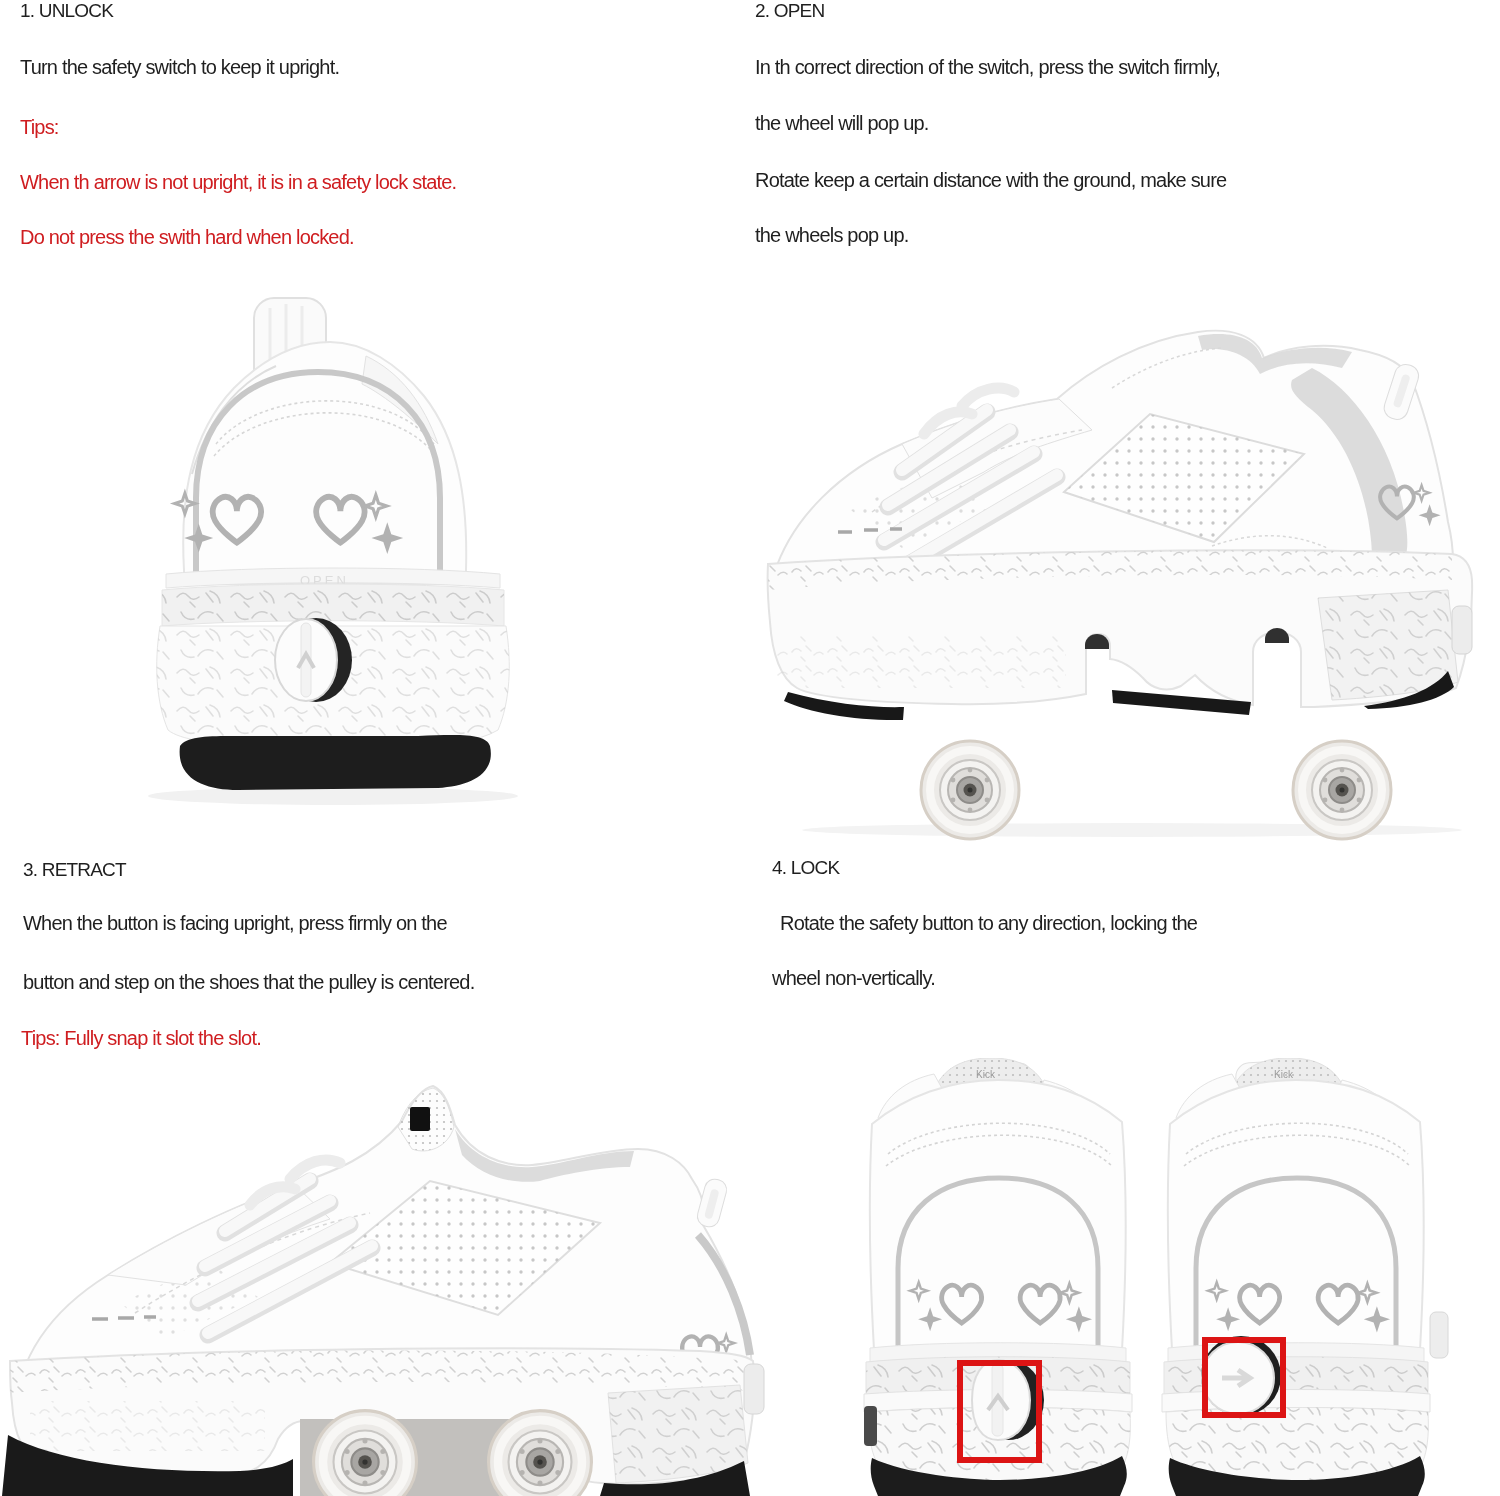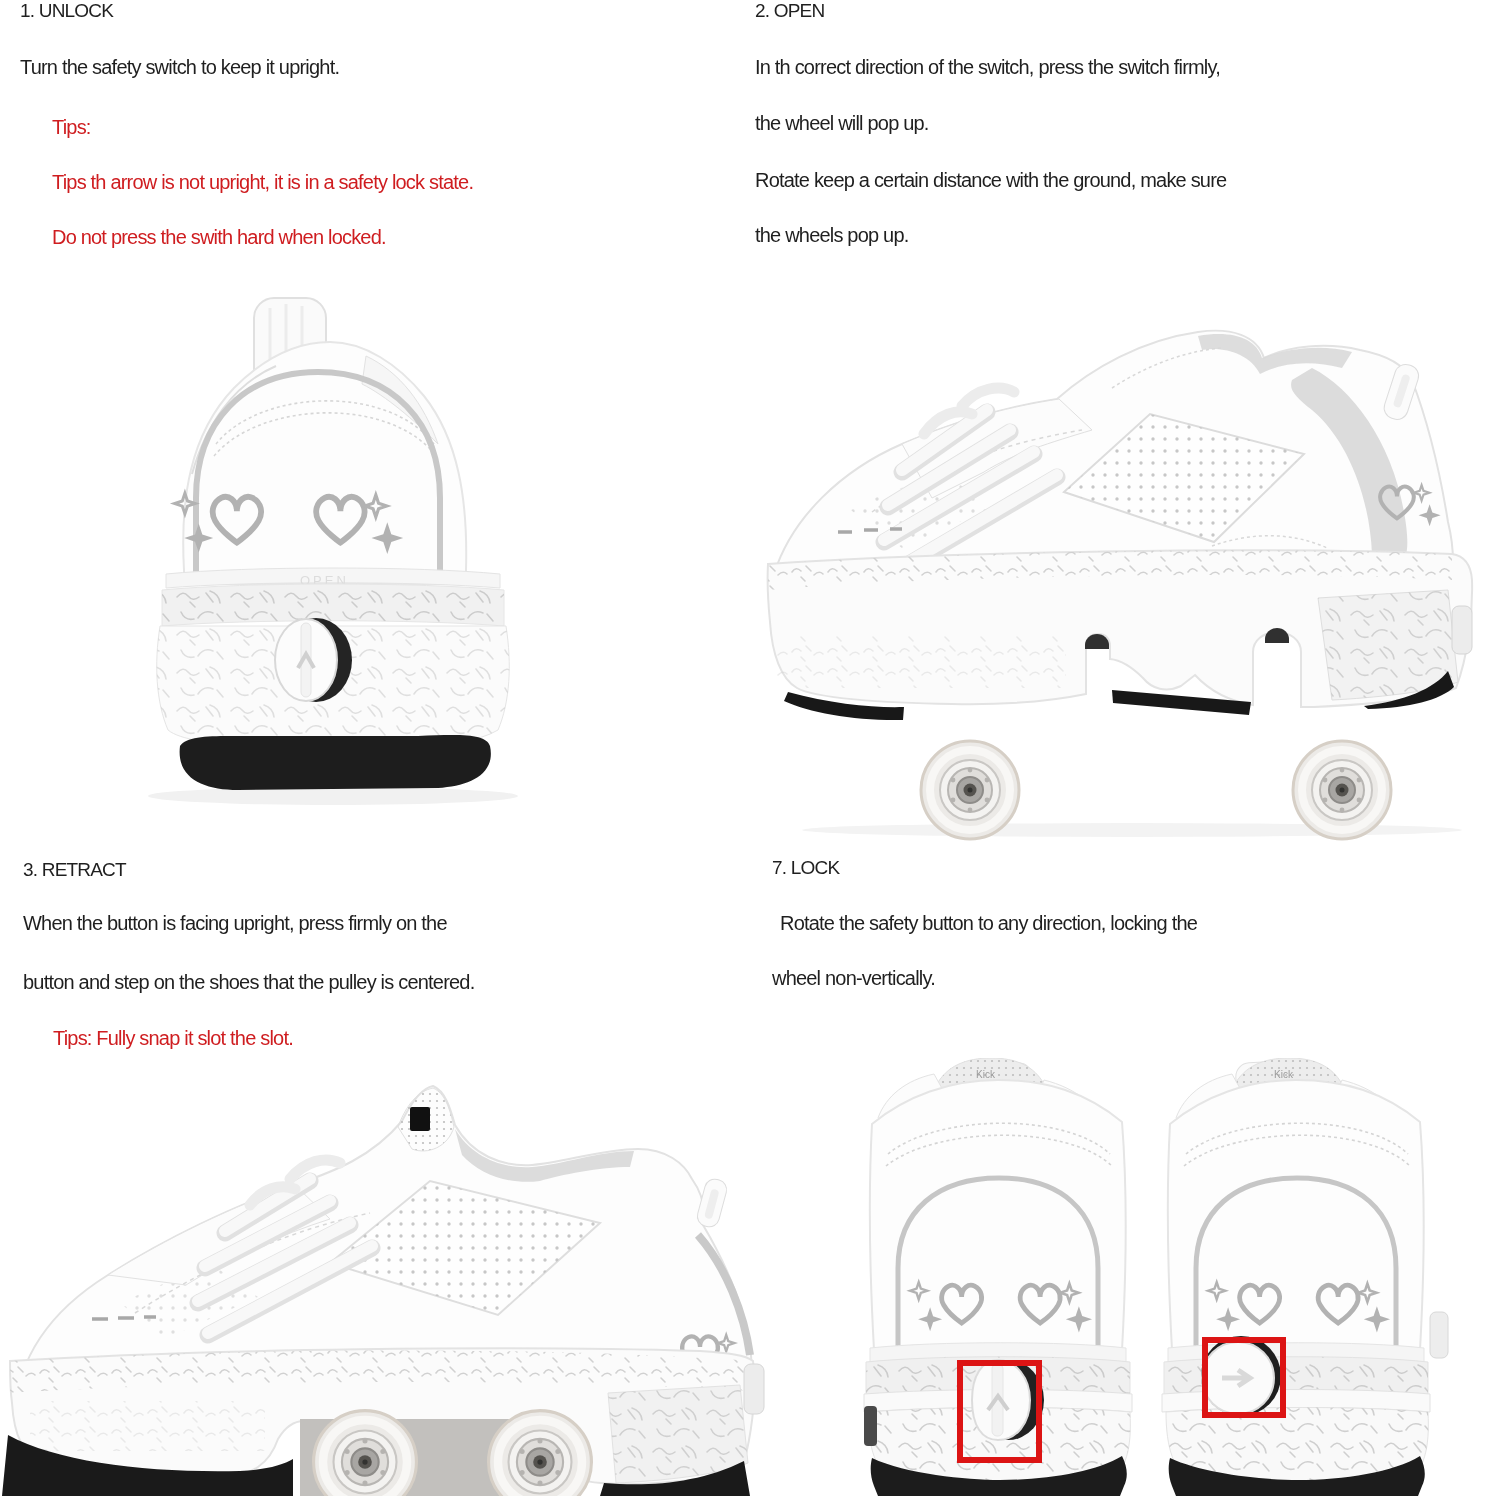--- a/index.html
+++ b/index.html
@@ -8,21 +8,21 @@
   html,body{margin:0;padding:0;}
   body{
     width:1500px;height:1496px;position:relative;overflow:hidden;
     background:var(--page-bg);
     font-family:"Liberation Sans","DejaVu Sans",sans-serif;
   }
   .line{
     position:absolute;font-size:20px;letter-spacing:-0.8px;line-height:1.15;
     color:var(--text-black);white-space:nowrap;
   }
-  .line.red{color:var(--text-red);margin-left:32px;}
+  .line.red{color:var(--text-red);}
   .heading{font-size:19px;}
   .fig{position:absolute;}
   .fig svg{display:block;}
   .red-box{fill:none;stroke:var(--highlight-red);stroke-width:6px;}
   .emboss{font-size:13px;letter-spacing:3px;fill:#dcdcdc;font-family:"Liberation Sans",sans-serif;}
   .tag-text{font-size:10px;fill:#9b9b9b;font-family:"Liberation Sans",sans-serif;}
 </style>
 </head>
 <body>
 
@@ -68,35 +68,35 @@
         <circle cx="0" cy="20" r="2.4"></circle>
           <circle cx="0" cy="-20" r="2.4"></circle>
       </g>
     </g>
   </defs>
 </svg>
 
 <div class="line heading" style="left:20px;top:0px">1. UNLOCK</div>
 <div class="line" style="left:20px;top:56px">Turn the safety switch to keep it upright.</div>
 <div class="line red" style="left:20px;top:116px">Tips:</div>
-<div class="line red" style="left:20px;top:171px">Tips th arrow is not upright, it is in a safety lock state.</div>
+<div class="line red" style="left:20px;top:171px">When th arrow is not upright, it is in a safety lock state.</div>
 <div class="line red" style="left:20px;top:226px">Do not press the swith hard when locked.</div>
 
 <div class="line heading" style="left:755px;top:0px">2. OPEN</div>
 <div class="line" style="left:755px;top:56px">In th correct direction of the switch, press the switch firmly,</div>
 <div class="line" style="left:755px;top:112px">the wheel will pop up.</div>
 <div class="line" style="left:755px;top:169px">Rotate keep a certain distance with the ground, make sure</div>
 <div class="line" style="left:755px;top:224px">the wheels pop up.</div>
 
 <div class="line heading" style="left:23px;top:859px">3. RETRACT</div>
 <div class="line" style="left:23px;top:912px">When the button is facing upright, press firmly on the</div>
 <div class="line" style="left:23px;top:971px">button and step on the shoes that the pulley is centered.</div>
 <div class="line red" style="left:21px;top:1027px">Tips: Fully snap it slot the slot.</div>
 
-<div class="line heading" style="left:772px;top:857px">7. LOCK</div>
+<div class="line heading" style="left:772px;top:857px">4. LOCK</div>
 <div class="line" style="left:780px;top:912px">Rotate the safety button to any direction, locking the</div>
 <div class="line" style="left:772px;top:967px">wheel non-vertically.</div>
 
 <div class="fig" style="left:118px;top:284px">
 <svg width="430" height="528" viewBox="0 0 430 528">
   <ellipse cx="215" cy="512" rx="185" ry="9" fill="#f1f1f1"></ellipse>
   <g>
     <rect x="136" y="14" width="72" height="115" rx="20" fill="#fafafa" stroke="#e0e0e0" stroke-width="2"></rect>
     <path d="M152,24 V118 M168,20 V122 M184,22 V124" stroke="#ececec" stroke-width="3" fill="none"></path>
   </g>

